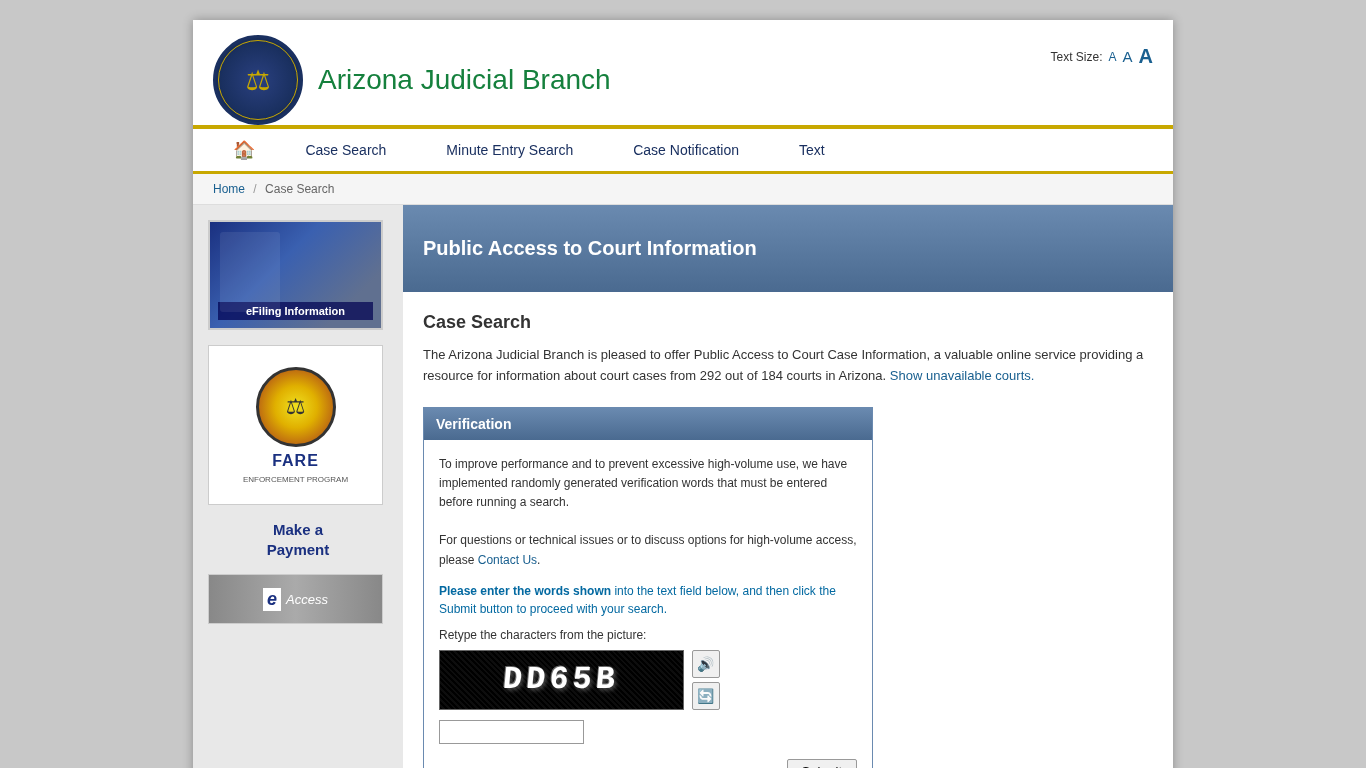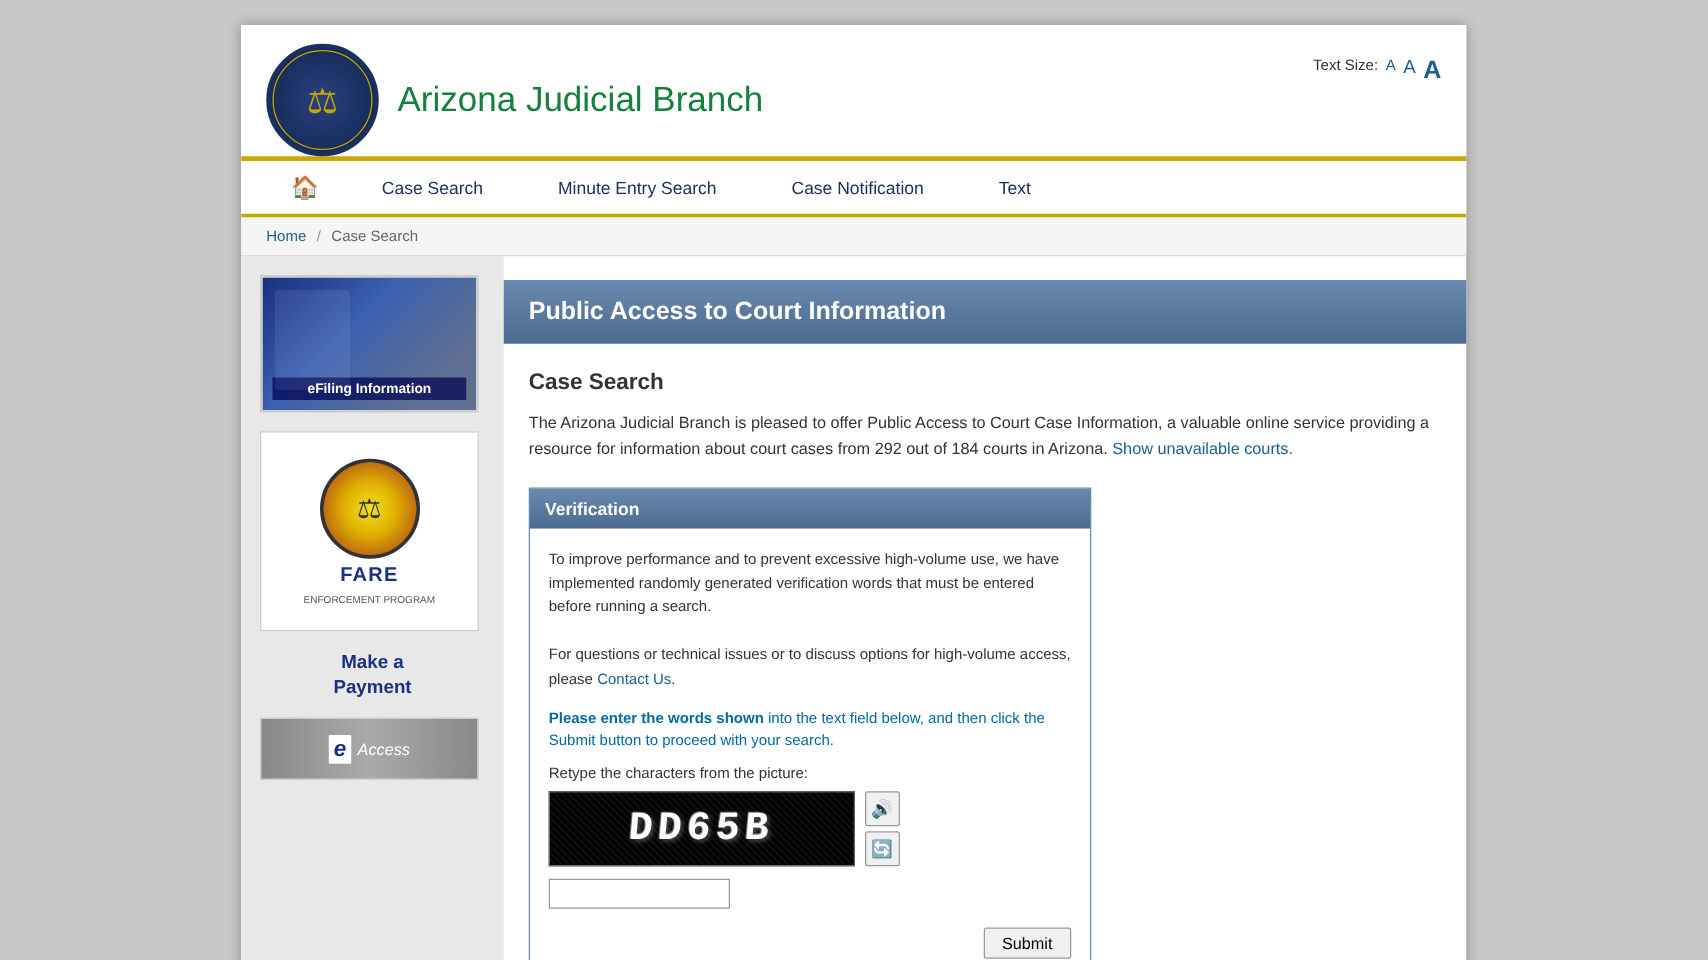--- a/index.html
+++ b/index.html
@@ -63,21 +63,21 @@
       border: 1px solid #c8a800;
       top: 2px; left: 2px;
     }
     #site-title {
       font-size: 28px;
       font-weight: normal;
       color: #15803d;
     }
     #text-size-control {
       display: flex;
-      align-items: flex-start;
+      align-items: center;
       gap: 6px;
       font-size: 12px;
       color: #333;
       align-self: flex-start;
       padding-top: 10px;
     }
     #text-size-control span.ts-label { color: #333; }
     #text-size-control .ts-a-sm { font-size: 12px; color: #1a6090; cursor: pointer; text-decoration: none; }
     #text-size-control .ts-a-md { font-size: 15px; color: #1a6090; cursor: pointer; text-decoration: none; }
     #text-size-control .ts-a-lg { font-size: 20px; font-weight: bold; color: #1a6090; cursor: pointer; text-decoration: none; }
@@ -224,23 +224,22 @@
       background: #fff;
       padding: 1px 4px;
     }
     
     #main {
       flex: 1;
       padding: 0;
     }
     #page-title-bar {
       background: linear-gradient(to bottom, #6a8ab0, #4a6a90);
-      padding: 14px 20px;
+      padding: 32px 20px;
       margin-bottom: 20px;
-      margin-top: 19px;
     }
     #page-title-bar h1 {
       color: #fff;
       font-size: 20px;
       font-weight: bold;
     }
     #main-content {
       padding: 0 20px 20px 20px;
     }
     #case-search-heading {

